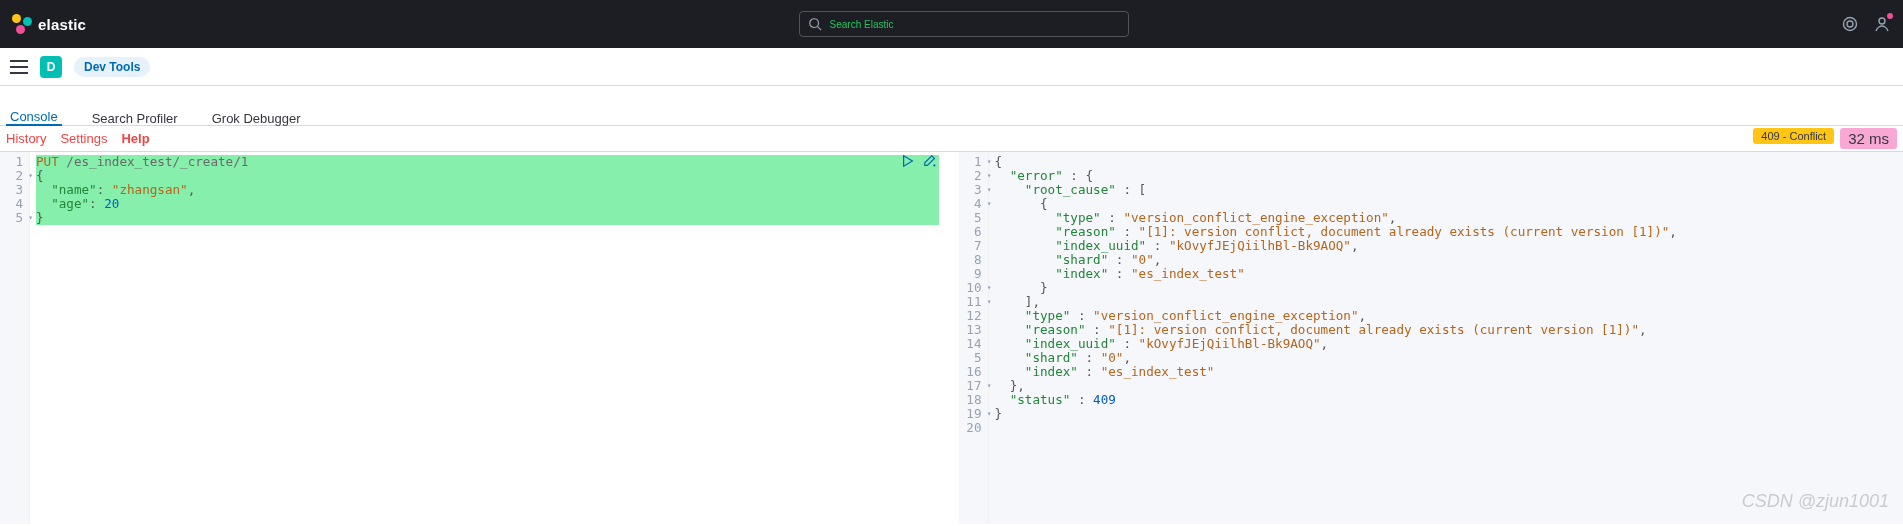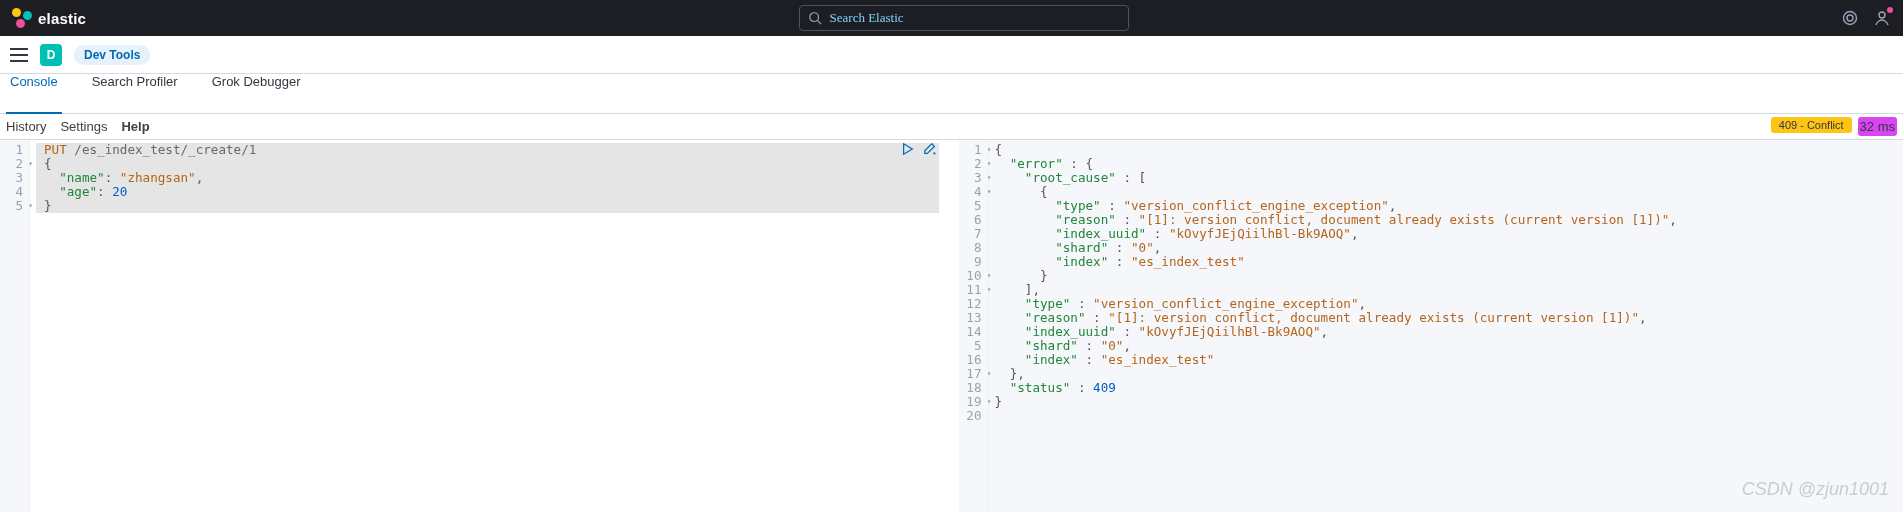--- a/index.html
+++ b/index.html
@@ -1,58 +1,58 @@
 <!DOCTYPE html>
 <html><head>
 <meta charset="utf-8">
 <style>
   * { margin: 0; padding: 0; box-sizing: border-box; }
   body { font-family: -apple-system, BlinkMacSystemFont, "Segoe UI", Helvetica, Arial, sans-serif; font-size: 13px; color: #343741; background: #fff; width: 1903px; }
-  .top-header { background: #1d1e24; height: 36px; display: flex; align-items: center; padding: 0 12px; color: #fff; }
+  .top-header { background: #1d1e24; height: 48px; display: flex; align-items: center; padding: 0 12px; color: #fff; }
   .logo-wrap { display: flex; align-items: center; gap: 6px; }
   .logo-cluster { width: 20px; height: 20px; position: relative; }
   .lc { position: absolute; border-radius: 50%; width: 9px; height: 9px; }
   .lc.y { background: #fec514; left: 0; top: 0; }
   .lc.t { background: #00bfb3; right: 0; top: 3px; }
   .lc.p { background: #f04e98; left: 4px; bottom: 0; }
   .brand-text { color: #fff; font-weight: 600; font-size: 15px; letter-spacing: 0.2px; }
   .search-wrap { flex: 1; display: flex; justify-content: center; }
   .global-search { width: 330px; height: 26px; background: transparent; border: 1px solid #51535c; border-radius: 4px; display: flex; align-items: center; padding: 0 8px; color: #98A2B3; gap: 8px; }
-  .global-search span.ph { color: #7dd3fc; font-size: 13px; font-family: Liberation Serif, serif; }
+  .global-search span.ph { color: #22c55e; font-size: 10px; }
   .hdr-right { display: flex; align-items: center; gap: 14px; }
   .hdr-icon { width: 18px; height: 18px; display: flex; align-items: center; justify-content: center; color: #98A2B3; position: relative; }
   .hdr-icon.badge::after { content: ""; width: 6px; height: 6px; background: #f04e98; border-radius: 50%; position: absolute; top: -2px; right: -2px; }
 
   .sub-header { height: 38px; background: #fff; border-bottom: 1px solid #d3dae6; display: flex; align-items: center; padding: 0 10px; gap: 12px; }
   .burger { width: 18px; height: 14px; display: flex; flex-direction: column; justify-content: space-between; cursor: pointer; }
   .burger div { height: 2px; background: #343741; }
   .app-badge { width: 22px; height: 22px; background: #00bfb3; color: #fff; border-radius: 4px; display: flex; align-items: center; justify-content: center; font-weight: 600; font-size: 12px; }
   .breadcrumb-link { background: #e6f1fa; color: #006bb4; padding: 3px 10px; border-radius: 10px; font-size: 12px; cursor: pointer; font-weight: bold; }
 
   .tab-bar { height: 40px; border-bottom: 1px solid #d3dae6; display: flex; align-items: center; padding: 0 6px; gap: 26px; }
-  .tab { font-size: 13px; color: #343741; padding: 0 4px; height: 40px; display: flex; align-items: flex-start; cursor: pointer; gap: 6px; }
+  .tab { font-size: 13px; color: #343741; padding: 0 4px; height: 40px; display: flex; align-items: flex-end; cursor: pointer; gap: 6px; }
   .tab.active { color: #006bb4; border-bottom: 2px solid #006bb4; }
   .beta-pill { border: 1px solid #d3dae6; color: #69707d; font-size: 10px; padding: 1px 7px; border-radius: 9px; font-weight: 600; }
 
   .toolbar { height: 26px; background: #fff; display: flex; align-items: center; padding: 0 6px; gap: 14px; border-bottom: 1px solid #d3dae6; }
-  .tool-link { font-size: 13px; color: #404040; cursor: pointer; }
+  .tool-link { font-size: 13px; color: #ef4444; cursor: pointer; }
   .status-area { margin-left: auto; display: flex; align-items: flex-start; gap: 6px; }
   .status-warn { background: #fec514; color: #343741; font-size: 11px; padding: 2px 8px; border-radius: 3px; font-weight: 500; }
-  .status-time { background: #d946ef; color: #343741; font-size: 13px; padding: 2px 2px; border-radius: 3px; }
+  .status-time { background: #f9a8d4; color: #343741; font-size: 15px; padding: 2px 8px; border-radius: 3px; }
 
   .editor-area { display: flex; height: 372px; font-family: "Menlo","Consolas",monospace; font-size: 12.6px; }
   .pane { flex: 1; display: flex; position: relative; overflow: hidden; }
   .pane.left { border-right: 14px solid #fff; }
   .gutter { width: 30px; background: #f5f7fa; color: #98A2B3; text-align: right; padding: 3px 6px 3px 0; line-height: 14px; user-select: none; border-right: 1px solid #eef0f4; }
   .gutter div { height: 14px; position: relative; }
   .fold::before { content: "▾"; position: absolute; right: -10px; font-size: 8px; color: #98A2B3; }
   .code { flex: 1; padding: 3px 6px; line-height: 14px; white-space: pre; background: #f5f7fa; }
   .code .row { height: 14px; }
   .pane.left .code { background: #fff; }
-  .req-hi .row { background: #e5e5e5; padding-left: 8px; }
+  .req-hi .row { background: #86efac; }
   .tok-method { color: #b5651d; }
   .tok-url { color: #6a6a6a; }
   .tok-key { color: #22863a; }
   .tok-str { color: #b5651d; }
   .tok-num { color: #005cc5; }
   .tok-punc { color: #555; }
   .actions { position: absolute; top: 2px; right: 8px; display: flex; gap: 8px; }
   .act { color: #006bb4; cursor: pointer; }
 
   .watermark { position: absolute; right: 14px; bottom: 12px; color: rgba(120,120,120,.35); font-size: 18px; font-style: italic; font-family: sans-serif; pointer-events: none; }

